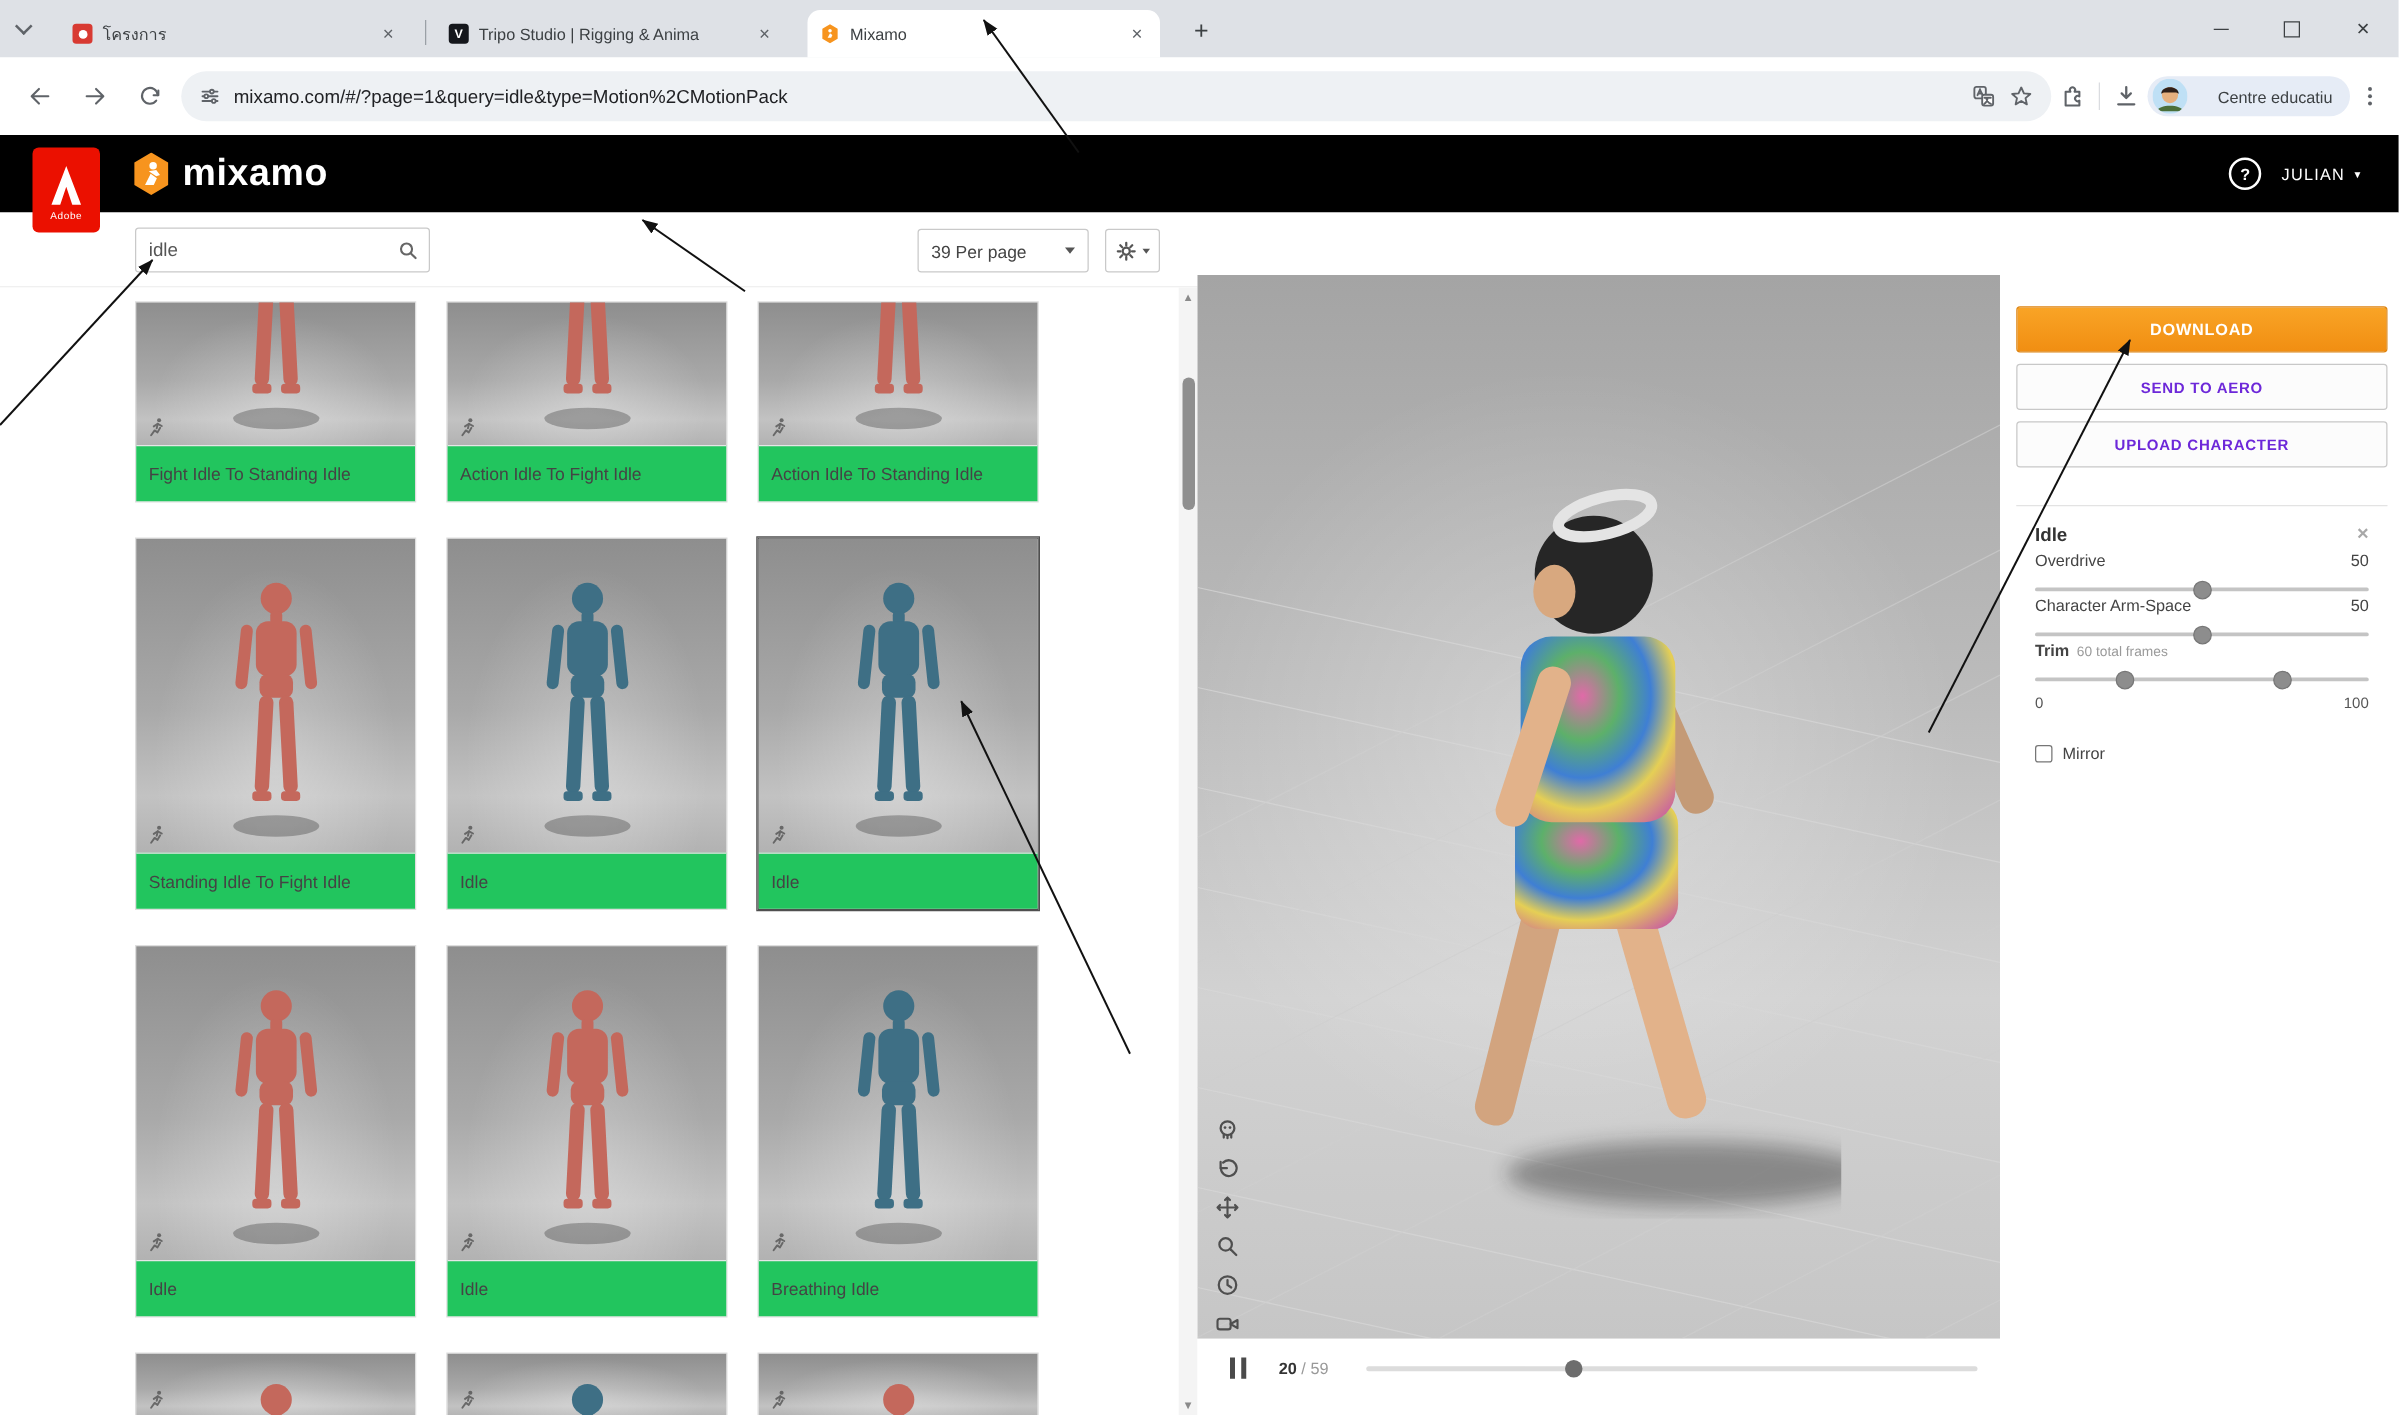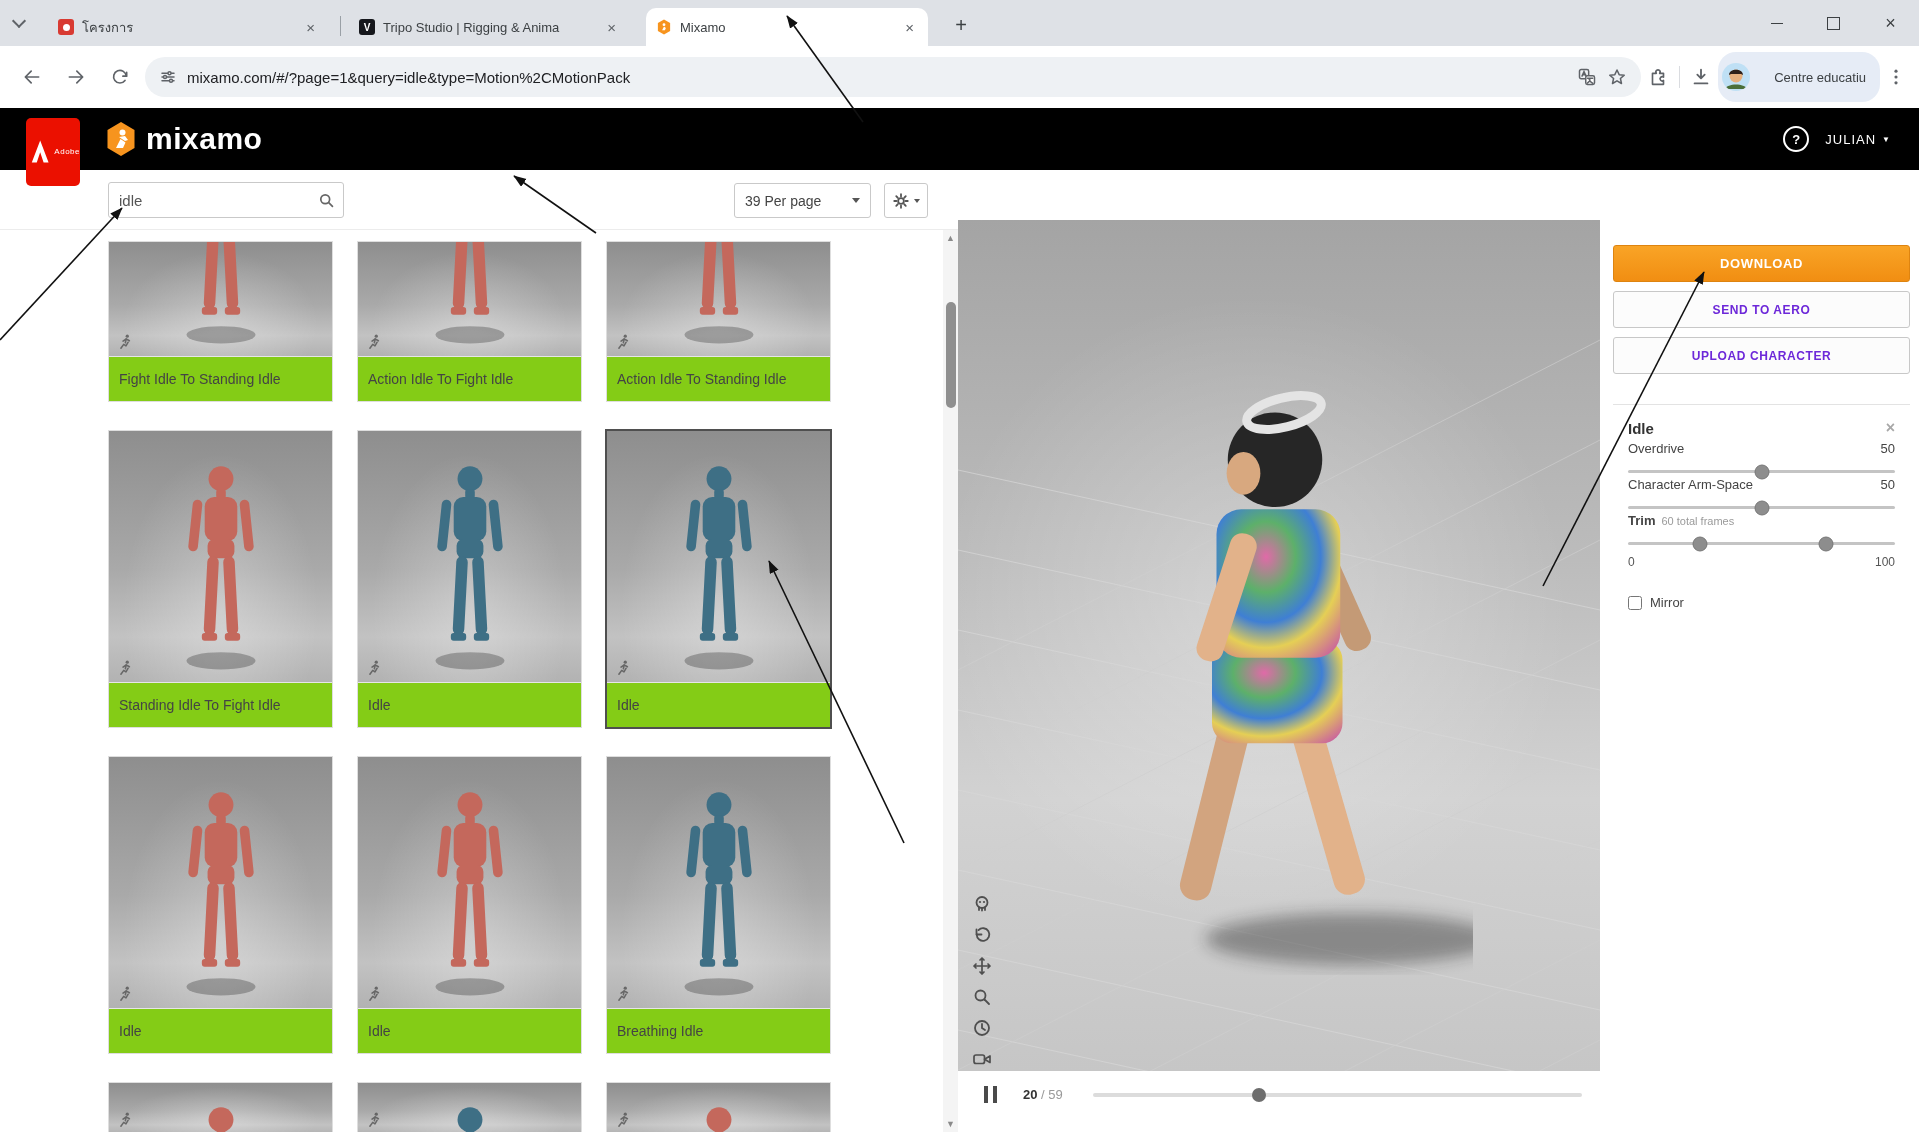--- a/index.html
+++ b/index.html
@@ -23,25 +23,25 @@
   .wincontrols{position:absolute;right:0;top:0;height:46px;display:flex}
   .winbtn{width:57px;height:46px;display:flex;align-items:center;justify-content:center;color:#3c4043}
   .ic-min{width:12px;border-bottom:1.6px solid #3c4043}
   .ic-max{width:11px;height:11px;border:1.4px solid #3c4043}
   .ic-x{font-size:18px;line-height:1}
   .toolbar{position:absolute;left:0;top:46px;width:1919px;height:62px;background:#fff;display:flex;align-items:center;padding:0 13px;box-sizing:border-box;gap:6px}
   .tbtn{width:38px;height:38px;border-radius:50%;display:flex;align-items:center;justify-content:center;flex:0 0 auto}
   .omnibox{flex:1;height:40px;background:#eef1f4;border-radius:20px;display:flex;align-items:center;padding:0 14px;gap:10px;min-width:0}
   .url{flex:1;font-size:15px;color:#202124;white-space:nowrap;overflow:hidden}
   .vsep{width:1px;height:22px;background:#dadce0;margin:0 4px}
-  .profile-chip{height:50px;border-radius:18px;background:#e6ecf6;display:flex;align-items:center;gap:24px;padding:0 14px 0 4px}
+  .profile-chip{height:32px;border-radius:18px;background:#e6ecf6;display:flex;align-items:center;gap:24px;padding:0 14px 0 4px}
   .profile-chip .nm{font-size:13px;color:#3c4043}
   
   .mxheader{position:absolute;left:0;top:108px;width:1919px;height:62px;background:#000}
-  .adobe{position:absolute;left:26px;top:118px;width:54px;height:68px;background:var(--adobe,#eb1000);border-radius:5px;display:flex;flex-direction:row;align-items:center;justify-content:center;z-index:5}
+  .adobe{position:absolute;left:26px;top:118px;width:54px;height:68px;background:var(--adobe,#eb1000);border-radius:5px;display:flex;flex-direction:column;align-items:center;justify-content:center;z-index:5}
   .adobe .word{color:#fff;font-size:8px;letter-spacing:.5px;margin-top:-2px}
   .mxbrand{position:absolute;left:106px;top:0;height:62px;display:flex;align-items:center;gap:10px}
   .mxbrand .wordmark{color:#fff;font-size:30px;font-weight:bold;letter-spacing:.5px}
   .mx-nav{position:absolute;left:289px;top:0;height:62px;display:flex}
   .mx-nav .item{display:flex;align-items:center;padding:0 18px;position:relative;font-size:15px;color:#b9b9b9}
   .mx-nav .item.active{color:#fff}
   .mx-nav .item.active .bar{position:absolute;left:0;right:0;bottom:0;height:5px;background:var(--accent,#f7941e)}
   .mxright{position:absolute;right:28px;top:0;height:62px;display:flex;align-items:center;gap:16px}
   .helpc{width:22px;height:22px;border:2px solid #fff;border-radius:50%;color:#fff;font-size:13px;font-weight:bold;display:flex;align-items:center;justify-content:center}
   .userlbl{color:#fff;font-size:13px;letter-spacing:1px;display:flex;align-items:center;gap:6px}
@@ -64,21 +64,21 @@
   .thumb{position:relative;overflow:hidden;height:251px;
     background:radial-gradient(ellipse at 50% 72%,rgba(255,255,255,.30),rgba(255,255,255,0) 62%),
                linear-gradient(180deg,#8e8e8e,#a9a9a9 55%,#c2c2c2 82%,#b2b2b2)}
   .fig{position:absolute;left:50%;bottom:6px;transform:translateX(-50%)}
   .c-red{color:#c4685c}
   .c-blue{color:#3e6f85}
   .v-cut-top .thumb{height:114px}
   .v-cut-bottom .thumb{height:51px}
   .v-cut-bottom .fig{bottom:auto;top:12px}
   .runner{position:absolute;left:8px;bottom:6px;opacity:.75}
-  .card-label{height:44px;display:flex;align-items:center;padding:0 10px;font-size:14px;color:#444;background:#84cc16;border-top:1px solid #e6e6e6}
+  .card-label{height:44px;display:flex;align-items:center;padding:0 10px;font-size:14px;color:#444;background:#22c55e;border-top:1px solid #e6e6e6}
   
   .scrollbar{position:absolute;left:943px;top:230px;width:15px;height:902px;background:#f4f4f4}
   .scroll-arrow{position:absolute;left:0;width:15px;height:16px;color:#8a8a8a;font-size:9px;display:flex;align-items:center;justify-content:center}
   .scroll-thumb{position:absolute;left:2.5px;top:72px;width:10px;height:106px;border-radius:6px;background:#8f8f8f}
   
   .viewport{position:absolute;left:958px;top:220px;width:642px;height:851px;overflow:hidden;
     background:radial-gradient(circle at 46% 46%,rgba(255,255,255,.32),rgba(255,255,255,0) 55%),
                linear-gradient(180deg,#a4a4a4,#bcbcbc 40%,#d2d2d2 68%,#c6c6c6)}
   .vgrid{position:absolute;left:0;top:0}
   .charsvg{position:absolute;left:110px;top:125px}

